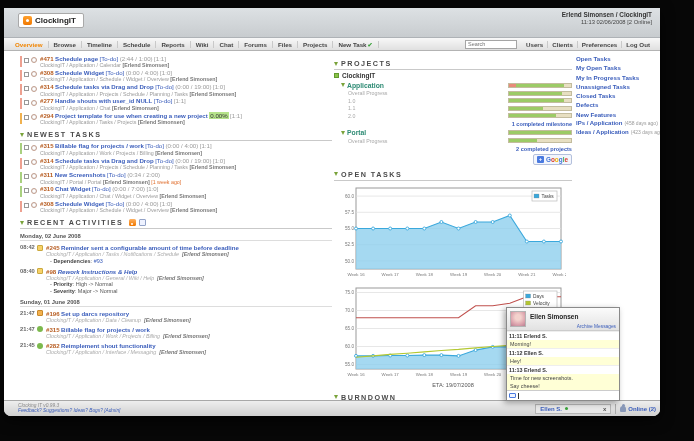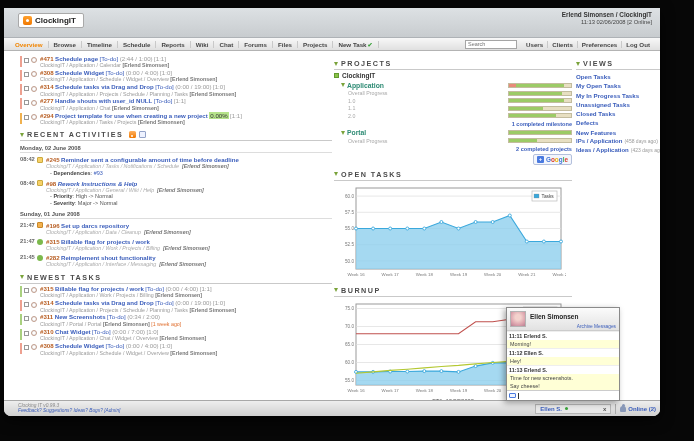--- a/index.html
+++ b/index.html
@@ -212,20 +212,73 @@
             <div>
               <div class="l1"><span class="tid">#294</span><span class="ttitle">Project template for use when creating a new project</span><span class="tpct">0.00%</span><span class="tratio">[1:1]</span></div>
               <div class="l2"><span class="tpath">ClockingIT / Application / Tasks / Projects</span><span class="tassign">[Erlend Simonsen]</span></div>
             </div>
           </div>
         </div>
     </div>
     <div>
       <div class="sec-h">
         <span class="tri"></span>
+        <span>NEWEST TASKS</span>
+      </div>
+      <div>
+          <div class="trow">
+            <span class="strip green"></span>
+            <span class="cb"></span>
+            <span class="ticon"></span>
+            <div>
+              <div class="l1"><span class="tid">#315</span><span class="ttitle">Billable flag for projects / work</span><span class="tbadge">[To-do]</span><span class="ttime">(0:00 / 4:00)</span><span class="tratio">[1:1]</span></div>
+              <div class="l2"><span class="tpath">ClockingIT / Application / Work / Projects / Billing</span><span class="tassign">[Erlend Simonsen]</span></div>
+            </div>
+          </div>
+          <div class="trow">
+            <span class="strip salmon"></span>
+            <span class="cb"></span>
+            <span class="ticon"></span>
+            <div>
+              <div class="l1"><span class="tid">#314</span><span class="ttitle">Schedule tasks via Drag and Drop</span><span class="tbadge">[To-do]</span><span class="ttime">(0:00 / 19:00)</span><span class="tratio">[1:0]</span></div>
+              <div class="l2"><span class="tpath">ClockingIT / Application / Projects / Schedule / Planning / Tasks</span><span class="tassign">[Erlend Simonsen]</span></div>
+            </div>
+          </div>
+          <div class="trow">
+            <span class="strip green"></span>
+            <span class="cb"></span>
+            <span class="ticon"></span>
+            <div>
+              <div class="l1"><span class="tid">#311</span><span class="ttitle">New Screenshots</span><span class="tbadge">[To-do]</span><span class="ttime">(0:34 / 2:00)</span></div>
+              <div class="l2"><span class="tpath">ClockingIT / Portal / Portal</span><span class="tassign">[Erlend Simonsen]</span><span class="tago">[1 week ago]</span></div>
+            </div>
+          </div>
+          <div class="trow">
+            <span class="strip green"></span>
+            <span class="cb"></span>
+            <span class="ticon"></span>
+            <div>
+              <div class="l1"><span class="tid">#310</span><span class="ttitle">Chat Widget</span><span class="tbadge">[To-do]</span><span class="ttime">(0:00 / 7:00)</span><span class="tratio">[1:0]</span></div>
+              <div class="l2"><span class="tpath">ClockingIT / Application / Chat / Widget / Overview</span><span class="tassign">[Erlend Simonsen]</span></div>
+            </div>
+          </div>
+          <div class="trow">
+            <span class="strip salmon"></span>
+            <span class="cb"></span>
+            <span class="ticon"></span>
+            <div>
+              <div class="l1"><span class="tid">#308</span><span class="ttitle">Schedule Widget</span><span class="tbadge">[To-do]</span><span class="ttime">(0:00 / 4:00)</span><span class="tratio">[1:0]</span></div>
+              <div class="l2"><span class="tpath">ClockingIT / Application / Schedule / Widget / Overview</span><span class="tassign">[Erlend Simonsen]</span></div>
+            </div>
+          </div>
+        </div>
+    </div>
+    <div>
+      <div class="sec-h">
+        <span class="tri"></span>
         <span>RECENT ACTIVITIES</span>
         <span class="rss"></span>
         <span class="feed"></span>
       </div>
       <div>
           <div class="adate">Monday, 02 June 2008</div>
           <div class="arow">
             <span class="atime">08:42</span>
             <span class="aicon note"></span>
             <div class="abody">
@@ -260,73 +313,20 @@
               <div class="al1"><span class="tid">#315</span><span class="atitle">Billable flag for projects / work</span></div>
               <div class="apath">ClockingIT / Application / Work / Projects / Billing <span class="tassign">[Erlend Simonsen]</span></div>
             </div>
           </div>
           <div class="arow">
             <span class="atime">21:45</span>
             <span class="aicon checkic"></span>
             <div class="abody">
               <div class="al1"><span class="tid">#282</span><span class="atitle">Reimplement shout functionality</span></div>
               <div class="apath">ClockingIT / Application / Interface / Messaging <span class="tassign">[Erlend Simonsen]</span></div>
-            </div>
-          </div>
-        </div>
-    </div>
-    <div>
-      <div class="sec-h">
-        <span class="tri"></span>
-        <span>NEWEST TASKS</span>
-      </div>
-      <div>
-          <div class="trow">
-            <span class="strip green"></span>
-            <span class="cb"></span>
-            <span class="ticon"></span>
-            <div>
-              <div class="l1"><span class="tid">#315</span><span class="ttitle">Billable flag for projects / work</span><span class="tbadge">[To-do]</span><span class="ttime">(0:00 / 4:00)</span><span class="tratio">[1:1]</span></div>
-              <div class="l2"><span class="tpath">ClockingIT / Application / Work / Projects / Billing</span><span class="tassign">[Erlend Simonsen]</span></div>
-            </div>
-          </div>
-          <div class="trow">
-            <span class="strip salmon"></span>
-            <span class="cb"></span>
-            <span class="ticon"></span>
-            <div>
-              <div class="l1"><span class="tid">#314</span><span class="ttitle">Schedule tasks via Drag and Drop</span><span class="tbadge">[To-do]</span><span class="ttime">(0:00 / 19:00)</span><span class="tratio">[1:0]</span></div>
-              <div class="l2"><span class="tpath">ClockingIT / Application / Projects / Schedule / Planning / Tasks</span><span class="tassign">[Erlend Simonsen]</span></div>
-            </div>
-          </div>
-          <div class="trow">
-            <span class="strip green"></span>
-            <span class="cb"></span>
-            <span class="ticon"></span>
-            <div>
-              <div class="l1"><span class="tid">#311</span><span class="ttitle">New Screenshots</span><span class="tbadge">[To-do]</span><span class="ttime">(0:34 / 2:00)</span></div>
-              <div class="l2"><span class="tpath">ClockingIT / Portal / Portal</span><span class="tassign">[Erlend Simonsen]</span><span class="tago">[1 week ago]</span></div>
-            </div>
-          </div>
-          <div class="trow">
-            <span class="strip green"></span>
-            <span class="cb"></span>
-            <span class="ticon"></span>
-            <div>
-              <div class="l1"><span class="tid">#310</span><span class="ttitle">Chat Widget</span><span class="tbadge">[To-do]</span><span class="ttime">(0:00 / 7:00)</span><span class="tratio">[1:0]</span></div>
-              <div class="l2"><span class="tpath">ClockingIT / Application / Chat / Widget / Overview</span><span class="tassign">[Erlend Simonsen]</span></div>
-            </div>
-          </div>
-          <div class="trow">
-            <span class="strip salmon"></span>
-            <span class="cb"></span>
-            <span class="ticon"></span>
-            <div>
-              <div class="l1"><span class="tid">#308</span><span class="ttitle">Schedule Widget</span><span class="tbadge">[To-do]</span><span class="ttime">(0:00 / 4:00)</span><span class="tratio">[1:0]</span></div>
-              <div class="l2"><span class="tpath">ClockingIT / Application / Schedule / Widget / Overview</span><span class="tassign">[Erlend Simonsen]</span></div>
             </div>
           </div>
         </div>
     </div>
   </div>
 
   <div class="col-mid">
     <div>
       <div class="sec-h">
         <span class="tri"></span>
@@ -440,24 +440,20 @@
             <circle cx="190.8" cy="58.5" r="1.5" fill="#ffffff" stroke="#3aa8dc" stroke-width="0.9"></circle>
             <circle cx="207.9" cy="58.5" r="1.5" fill="#ffffff" stroke="#3aa8dc" stroke-width="0.9"></circle>
             <circle cx="225.0" cy="58.5" r="1.5" fill="#ffffff" stroke="#3aa8dc" stroke-width="0.9"></circle>
             <rect x="196" y="8" width="25" height="10" fill="#ffffff" stroke="#bbbbbb" stroke-width="0.7"></rect>
             <rect x="198" y="11" width="5" height="4" fill="#3aa8dc" stroke="#888" stroke-width="0.3"></rect>
             <text x="205.5" y="14.8" font-size="4.8" fill="#444">Tasks</text>
           </svg></div>
     </div>
 
     <div>
-      <div class="sec-h">
-        <span class="tri"></span>
-        <span>BURNUP</span>
-      </div>
       <div class="chart-holder"><svg xmlns="http://www.w3.org/2000/svg" width="230" height="98" font-family="Liberation Sans, sans-serif">
             <rect x="20" y="5" width="205" height="81" fill="#ffffff" stroke="#9a9a9a" stroke-width="1"></rect>
             <line x1="20" y1="81.5" x2="225" y2="81.5" stroke="#dddddd" stroke-width="0.7"></line>
             <text x="18" y="83.1" font-size="4.6" fill="#777" text-anchor="end">55.0</text>
             <line x1="20" y1="63.5" x2="225" y2="63.5" stroke="#dddddd" stroke-width="0.7"></line>
             <text x="18" y="65.1" font-size="4.6" fill="#777" text-anchor="end">60.0</text>
             <line x1="20" y1="45.5" x2="225" y2="45.5" stroke="#dddddd" stroke-width="0.7"></line>
             <text x="18" y="47.1" font-size="4.6" fill="#777" text-anchor="end">65.0</text>
             <line x1="20" y1="27.5" x2="225" y2="27.5" stroke="#dddddd" stroke-width="0.7"></line>
             <text x="18" y="29.1" font-size="4.6" fill="#777" text-anchor="end">70.0</text>
@@ -502,25 +498,20 @@
       <div class="sec-h">
         <span class="tri"></span>
         <span>BURNDOWN</span>
       </div>
 
     </div>
   </div>
 
   <div class="col-right">
     <div>
-      <div class="sec-h">
-        <span class="tri"></span>
-        <span>VIEWS</span>
-        <span class="sec-right">New</span>
-      </div>
       <div>
           <div class="vrow">
             <span class="vlink">Open Tasks</span>
           </div>
           <div class="vrow">
             <span class="vlink">My Open Tasks</span>
           </div>
           <div class="vrow">
             <span class="vlink">My In Progress Tasks</span>
           </div>

